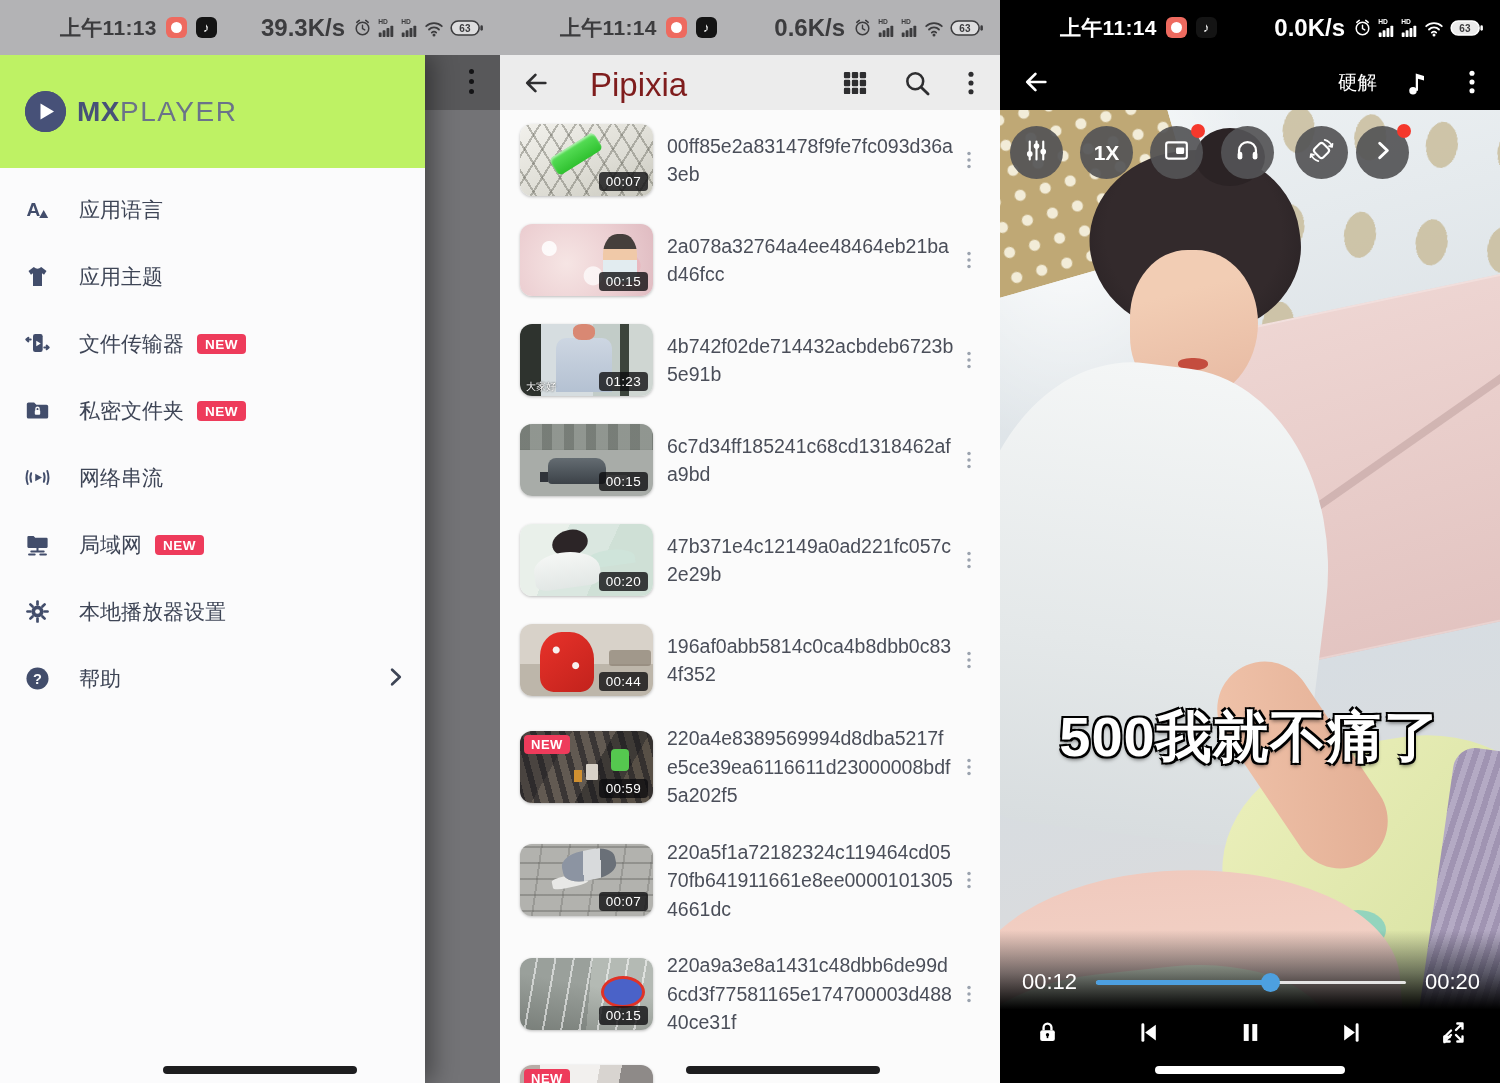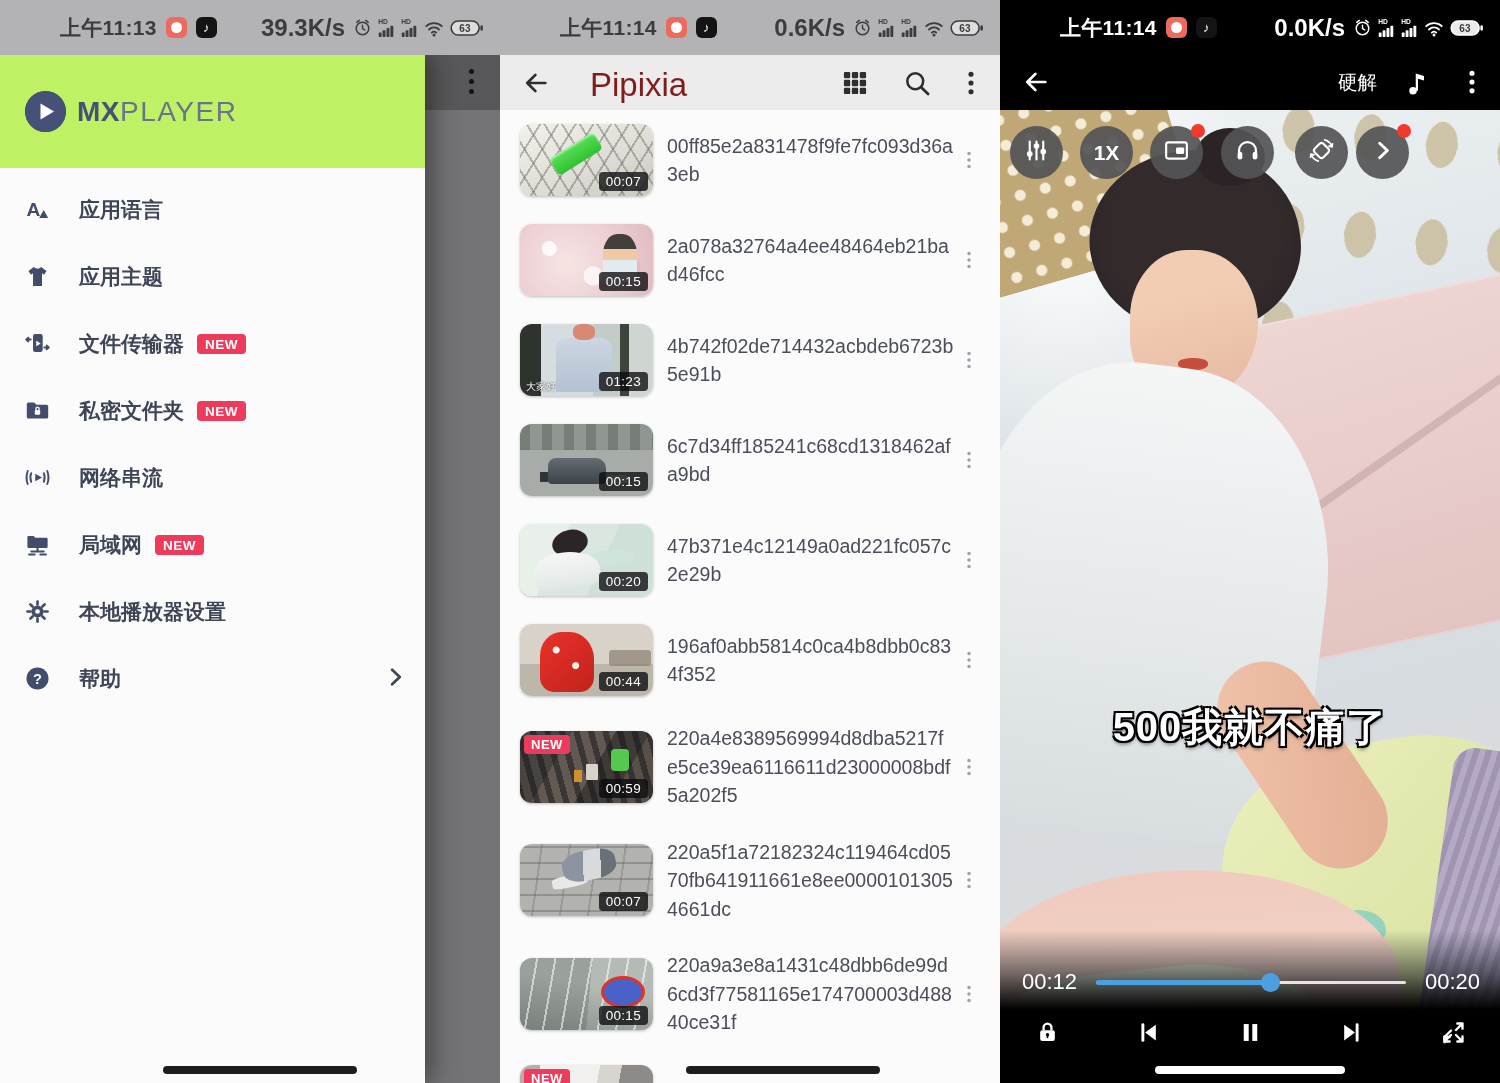--- a/index.html
+++ b/index.html
@@ -33,21 +33,21 @@
   .drawer-header { height:113px; background:#bef264; display:flex; align-items:center; padding-left:25px; }
   .logo { display:flex; align-items:center; }
   .logo-circle { width:41px; height:41px; border-radius:50%; background:#475178;
     display:flex; align-items:center; justify-content:center; margin-right:11px; }
   .logo-circle svg { display:block; }
   .logo-mx { font-size:28px; font-weight:700; color:#475178; letter-spacing:.5px; }
   .logo-player { font-size:28px; font-weight:400; color:#6b7389; letter-spacing:1.5px; }
   .menu { padding-top:8px; }
   .menu-item { height:67px; display:flex; align-items:center; padding:0 24px; position:relative; cursor:pointer;}
   .mi-icon { width:27px; height:27px; margin-right:28px; display:flex; align-items:center; justify-content:center;}
-  .mi-label { font-size:21px; color:#3e4556; font-weight:700; }
+  .mi-label { font-size:21px; color:#3e4556; font-weight:400; }
   .mi-badge { margin-left:13px; background:#ee3b5b; color:#fff; font-size:13.5px; font-weight:700;
     padding:3px 8px 2px; border-radius:4px; letter-spacing:.5px; }
   .mi-chevron { position:absolute; right:16px; top:50%; transform:translateY(-50%); }
 
   
   .p-mid { background:#fbfbfb; }
   .toolbar { position:absolute; top:55px; left:0; width:500px; height:55px; background:#ececec;
     z-index:30; }
   .tb-back { position:absolute; left:22px; top:14px; width:28px; height:28px; cursor:pointer;}
   .tb-title { position:absolute; left:90px; top:11px; font-size:33px; color:#7f1d1d; font-weight:400;}
@@ -122,21 +122,21 @@
 
   .quick-row { position:absolute; top:122px; left:0; width:500px; height:56px; z-index:35; }
   .qbtn { position:absolute; top:4px; width:53px; height:53px; border-radius:50%;
     background:rgba(84,84,86,.92); display:flex; align-items:center; justify-content:center;
     cursor:pointer; }
   .qbtn .qlabel { color:#fff; font-size:21px; font-weight:700; }
   .qdot { position:absolute; top:-2px; right:-2px; width:14px; height:14px; border-radius:50%;
     background:#f5382c; }
 
   .subtitle { position:absolute; top:700px; left:0; width:500px; text-align:center; z-index:34;
-    color:#fff; font-size:40px; font-weight:700; letter-spacing:1px;
+    color:#fff; font-size:56px; font-weight:700; letter-spacing:1px;
     text-shadow:2px 2px 0 #000,-2px 2px 0 #000,2px -2px 0 #000,-2px -2px 0 #000,0 3px 4px rgba(0,0,0,.6); }
 
   .bottom-shade { position:absolute; left:0; top:930px; width:500px; height:153px; z-index:32;
     background:linear-gradient(180deg, rgba(15,20,26,0) 0%, rgba(15,20,26,.55) 28%, #000 52%); }
   .seek-row { position:absolute; left:0; top:964px; width:500px; height:36px; z-index:36;
     display:flex; align-items:center; padding:0 20px 0 22px; }
   .seek-time { color:#fff; font-size:22px; width:62px; flex:none; }
   .seek-time.right { text-align:right; }
   .seek-track { flex:1; position:relative; height:20px; margin:0 12px; cursor:pointer; }
   .seek-line { position:absolute; left:0; right:0; top:8.5px; height:3.5px; background:rgba(255,255,255,.85); border-radius:2px;}

